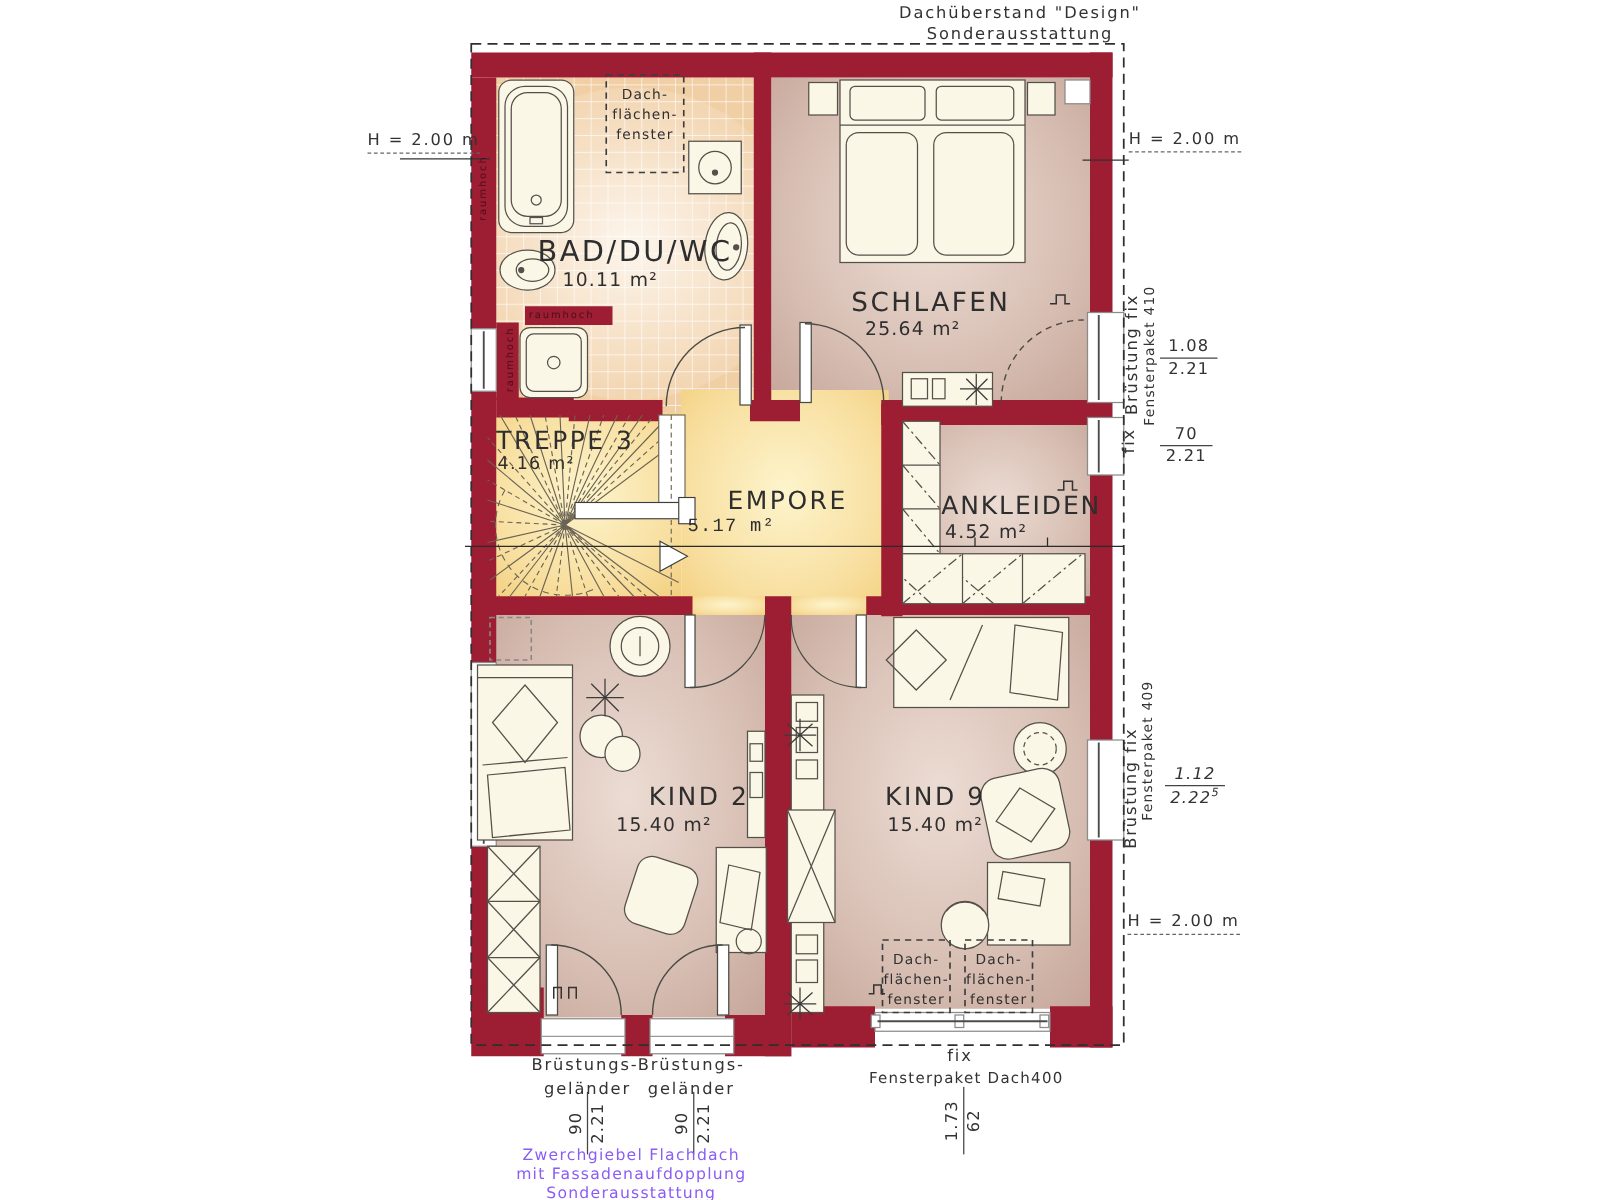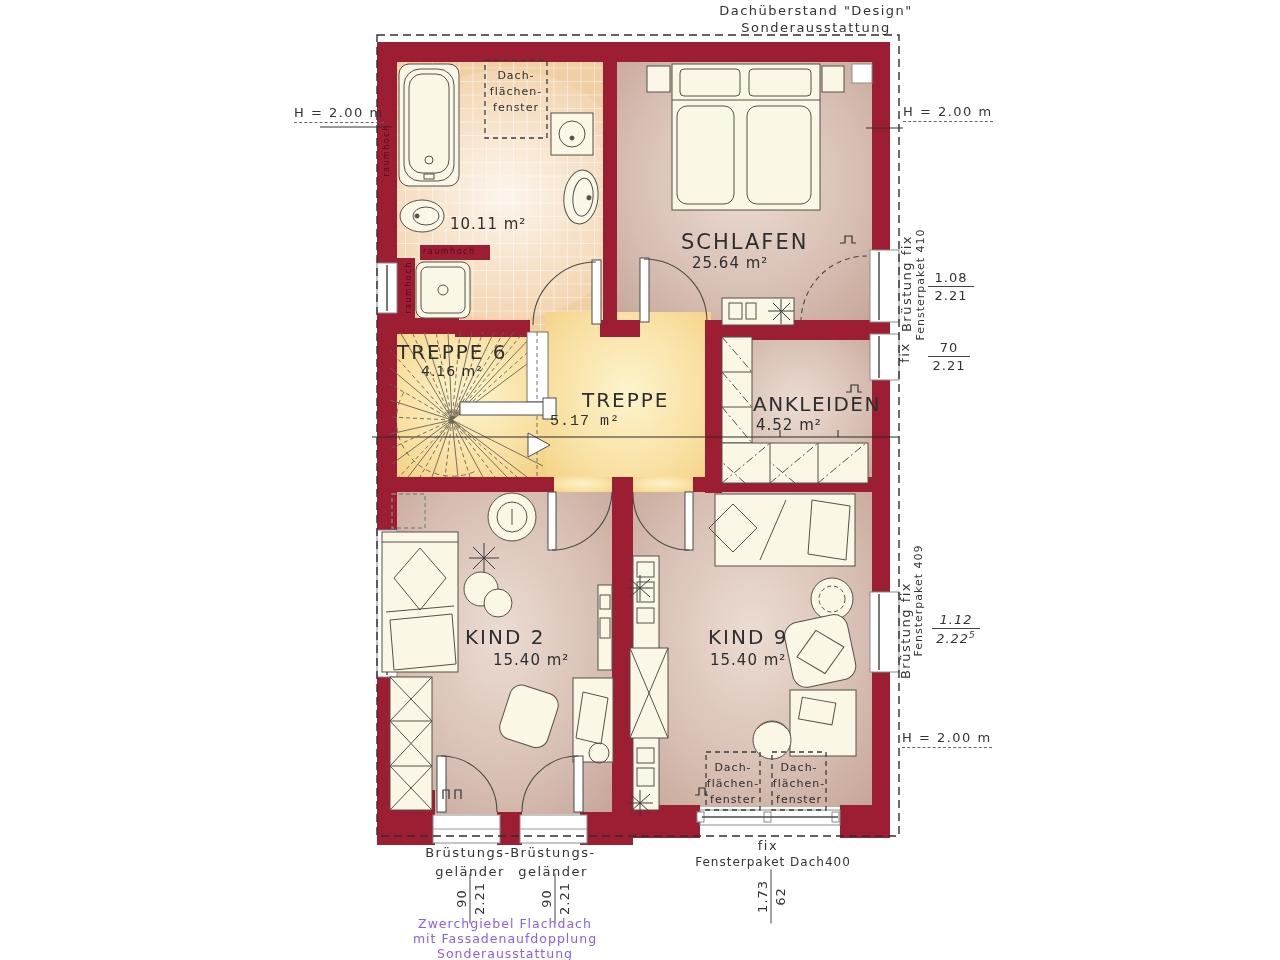--- a/index.html
+++ b/index.html
@@ -281,30 +281,31 @@
   <path d="M377 35H899V836H377Z" fill="none" stroke="#2f2f2f" stroke-width="1.4" stroke-dasharray="8 5"></path>
 </svg>
 
 <div class="t ann ctr" style="left:716px;top:3px;width:200px;">Dachüberstand "Design"</div>
 <div class="t ann ctr" style="left:716px;top:20px;width:200px;">Sonderausstattung</div>
 
 <div class="t ann dash-u" style="left:294px;top:105px;">H = 2.00 m</div>
 <div class="t ann dash-u" style="left:903px;top:104px;">H = 2.00 m</div>
 <div class="t ann dash-u" style="left:902px;top:730px;">H = 2.00 m</div>
 
+<div class="t room ctr" style="left:408px;top:189px;width:200px;font-size:23px;">BAD/DU/WC</div>
 <div class="t area" style="left:450px;top:215px;">10.11 m²</div>
 <div class="t room" style="left:681px;top:230px;font-size:21px;">SCHLAFEN</div>
 <div class="t area" style="left:692px;top:254px;">25.64 m²</div>
-<div class="t room" style="left:397px;top:340px;">TREPPE 6</div>
-<div class="t area" style="left:398px;top:363px;font-size:14px;padding-left:23px;">4.16 m²</div>
-<div class="t room" style="left:582px;top:388px;">TREPPE</div>
+<div class="t room" style="left:397px;top:340px;">TREPPE 3</div>
+<div class="t area" style="left:398px;top:363px;font-size:14px;">4.16 m²</div>
+<div class="t room" style="left:582px;top:388px;">EMPORE</div>
 <div class="t area" style="left:550px;top:413px;font-family:Liberation Mono, monospace;">5.17 m²</div>
 <div class="t room" style="left:753px;top:392px;letter-spacing:1.5px;">ANKLEIDEN</div>
 <div class="t area" style="left:756px;top:416px;">4.52 m²</div>
-<div class="t room" style="left:465px;top:625px;">KIND 2</div>
+<div class="t room" style="left:519px;top:625px;">KIND 2</div>
 <div class="t area" style="left:493px;top:651px;">15.40 m²</div>
 <div class="t room" style="left:708px;top:625px;">KIND 9</div>
 <div class="t area" style="left:710px;top:651px;">15.40 m²</div>
 
 <div class="t dfl ctr" style="left:466px;top:68px;width:100px;">
   <span>Dach-</span>
   <span>flächen-</span>
   <span>fenster</span>
 </div>
 <div class="t dfl ctr" style="left:683px;top:760px;width:100px;">

